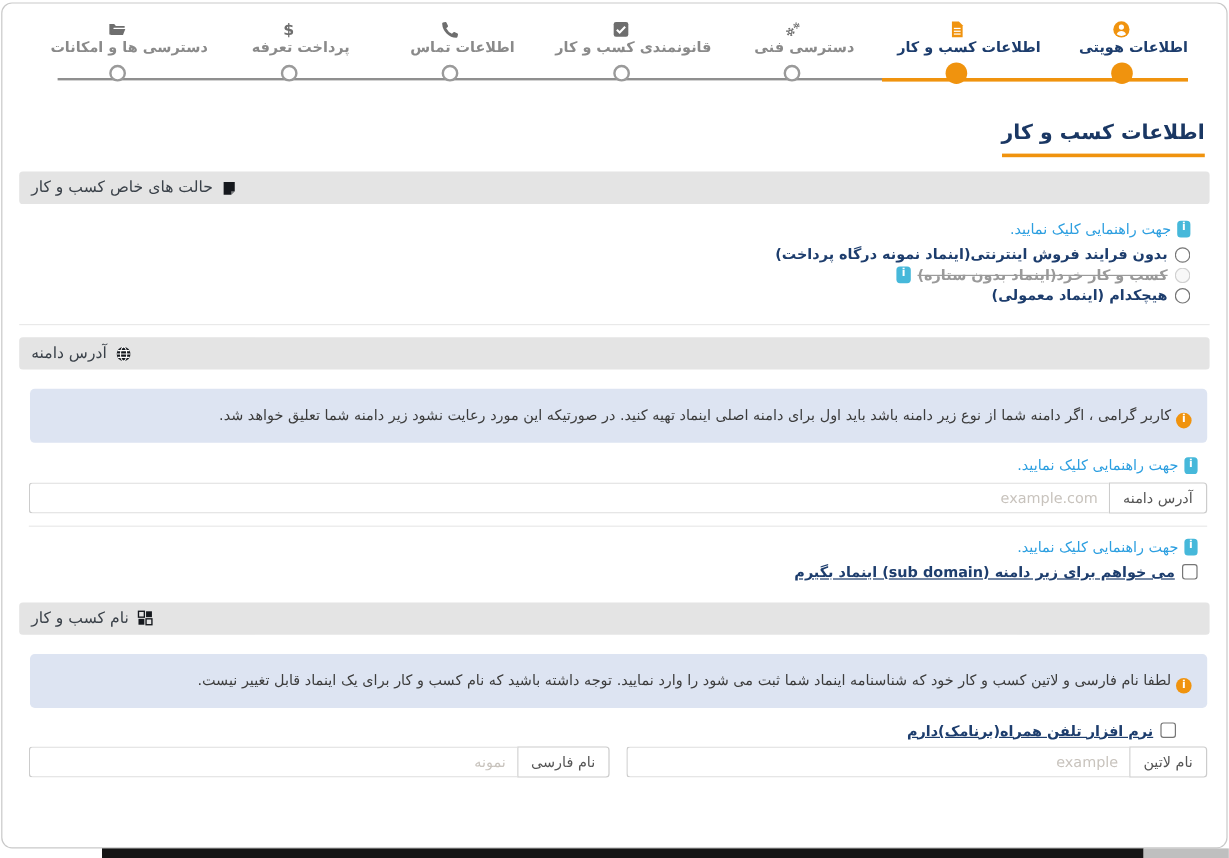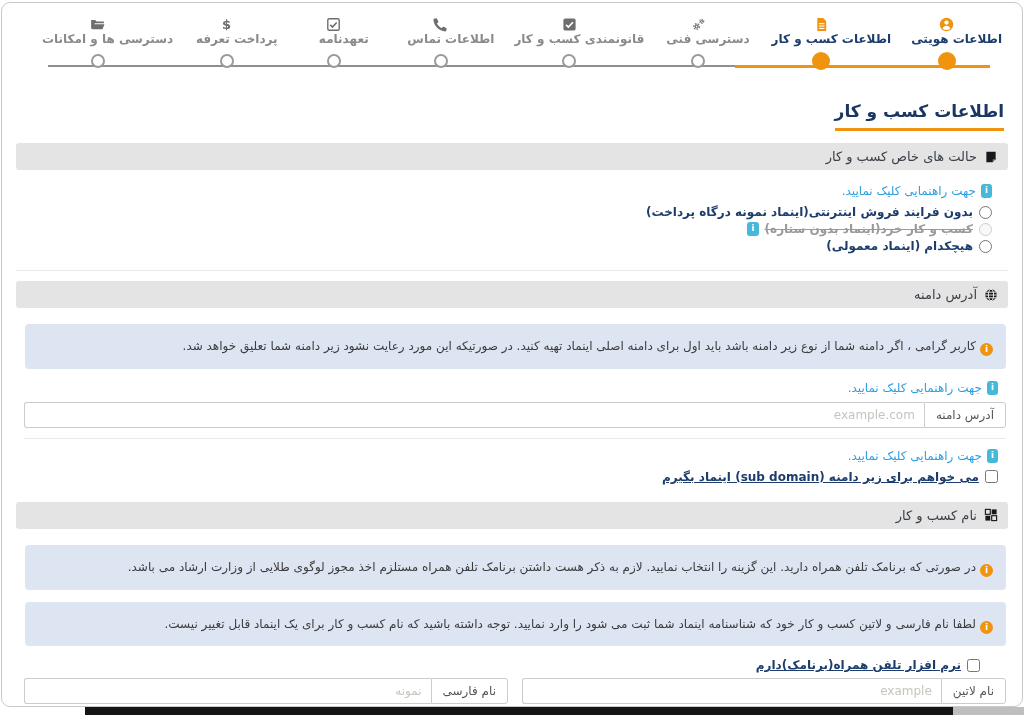--- a/index.html
+++ b/index.html
@@ -25,21 +25,21 @@
   .conn-base { position: absolute; bottom: 10px; left: 26px; right: 12px; height: 2px; background: #8f8f8f; z-index: 1; }
   .conn-done { position: absolute; bottom: 9.5px; right: 12px; width: 26%; height: 3px; background: #f0930e; z-index: 1; }
 
   
   .titlewrap { text-align: right; margin: 24px 4px 12px 0; }
   .page-title { display: inline-block; font-size: 17px; font-weight: bold; color: #1a3763;
     padding-bottom: 7px; border-bottom: 3px solid #f0930e; }
 
   
   .secbar { display: flex; align-items: center; gap: 7px; background: #e4e4e4; border-radius: 3px;
-    padding: 6px 10px; font-size: 13px; color: #3a4149; margin: 8px 0; }
+    padding: 6px 10px; font-size: 13px; color: #3a4149; margin: 8px 0; justify-content: flex-end; }
   .secbar svg { width: 14px; height: 14px; fill: #15181d; flex: 0 0 auto; }
   .sec-body { padding: 2px 16px 4px 8px; }
 
   .help-link { display: flex; align-items: center; gap: 5px; justify-content: flex-start;
     font-size: 12px; color: #2d9fe0; margin: 4px 0 7px 0; cursor: pointer; }
   .ibadge { display: inline-block; background: #46b8da; color: #fff; font-size: 9px; font-weight: bold;
     line-height: 1; padding: 2px 4px 3px; border-radius: 3px; font-style: normal; }
 
   .opt-row { display: flex; align-items: center; gap: 6px; margin: 3px 0; font-size: 12px;
     font-weight: bold; color: #1d3d6d; }
@@ -148,32 +148,20 @@
           <svg viewBox="0 0 16 16">
             <path d="M14.2 11.6l-2.8-1.2a.95.95 0 0 0-1.1.25l-1.1 1.3A11 11 0 0 1 4.1 7l1.3-1.1c.3-.27.4-.72.25-1.1L4.4 2a.95.95 0 0 0-1.1-.55l-2.1.5a.95.95 0 0 0-.7.95A13.5 13.5 0 0 0 13.1 15.5c.45 0 .84-.3.95-.73l.5-2.1a.95.95 0 0 0-.35-1.07z"></path>
           </svg>
         </span>
       <span class="s-label">اطلاعات تماس</span>
       <span class="s-dotrow">
           <span class="s-dot"></span>
         </span>
     </div>
 
-    <div class="step">
-      <span class="s-icon">
-          <svg viewBox="0 0 16 16">
-            <rect x="1.9" y="1.9" width="12.2" height="12.2" rx="1.6" fill="none" stroke="currentColor" stroke-width="1.5"></rect>
-            <path d="M4.6 8.4l2.3 2.3 4.5-4.8" fill="none" stroke="currentColor" stroke-width="1.7"></path>
-          </svg>
-        </span>
-      <span class="s-label">تعهدنامه</span>
-      <span class="s-dotrow">
-          <span class="s-dot"></span>
-        </span>
-    </div>
 
     <div class="step">
       <span class="s-icon">
           <svg viewBox="0 0 16 16">
             <text x="8" y="13" text-anchor="middle" font-size="14" font-weight="bold" fill="currentColor" font-family="DejaVu Sans">$</text>
           </svg>
         </span>
       <span class="s-label">پرداخت تعرفه</span>
       <span class="s-dotrow">
           <span class="s-dot"></span>
@@ -265,23 +253,20 @@
     <svg viewBox="0 0 16 16">
         <rect x="1.6" y="1.6" width="5.6" height="5.6" fill="none" stroke="#15181d" stroke-width="1.3"></rect>
         <rect x="8.8" y="1.6" width="5.6" height="5.6"></rect>
         <rect x="1.6" y="8.8" width="5.6" height="5.6"></rect>
         <rect x="8.8" y="8.8" width="5.6" height="5.6" fill="none" stroke="#15181d" stroke-width="1.3"></rect>
       </svg>
     <span>نام کسب و کار</span>
   </div>
   <div class="sec-body" style="padding-right:2px;">
     <div class="alert">
-      <span class="ainfo">i</span><span>در صورتی که برنامک تلفن همراه دارید. این گزینه را انتخاب نمایید. لازم به ذکر هست داشتن برنامک تلفن همراه مستلزم اخذ مجوز لوگوی طلایی از وزارت ارشاد می باشد.</span>
-    </div>
-    <div class="alert">
       <span class="ainfo">i</span><span>لطفا نام فارسی و لاتین کسب و کار خود که شناسنامه اینماد شما ثبت می شود را وارد نمایید. توجه داشته باشید که نام کسب و کار برای یک اینماد قابل تغییر نیست.</span>
     </div>
     <label class="chk-row" style="margin-right:26px;">
       <input type="checkbox" style="">
       <span>نرم افزار تلفن همراه(برنامک)دارم</span>
     </label>
     <div class="two-col">
       <div class="igroup">
         <span class="addon">نام لاتین</span>
         <input type="text" placeholder="example" style="">

